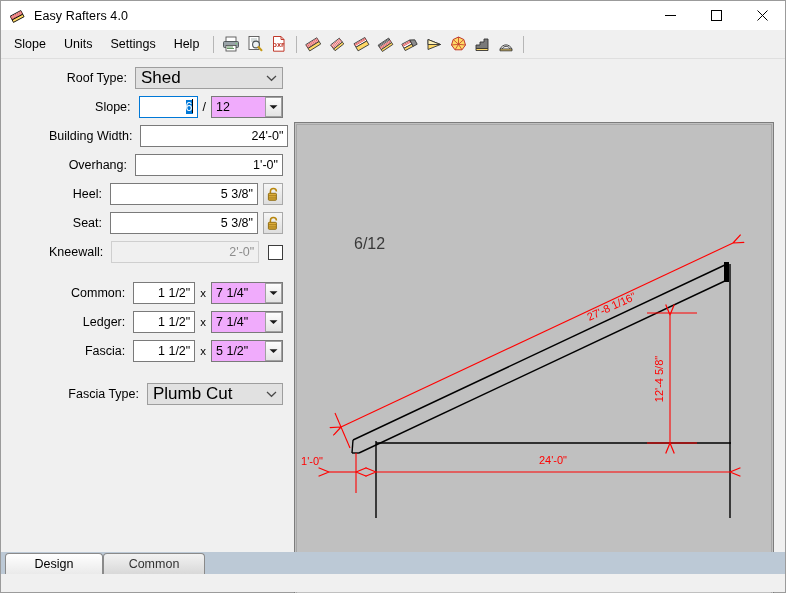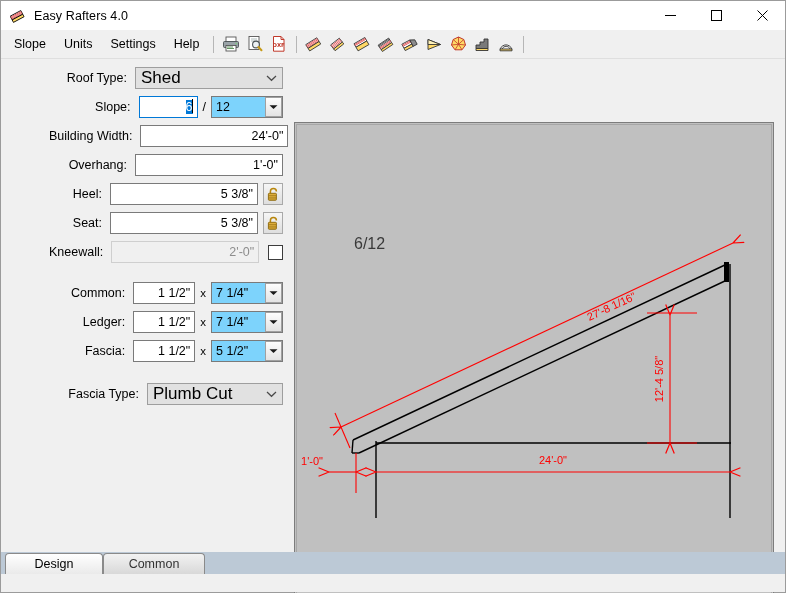--- a/index.html
+++ b/index.html
@@ -157,21 +157,21 @@
     background: #000;
     vertical-align: -2px;
     margin-left: -1px;
   }
 
   
   .combo {
     box-sizing: border-box;
     height: 22px;
     border: 1px solid #7a7a7a;
-    background: #7dd3fc;
+    background: #f0abfc;
     display: flex;
     align-items: center;
     position: relative;
   }
   .combo .cval {
     flex: 1;
     font-size: 12.5px;
     padding-left: 4px;
     color: #000;
     white-space: nowrap;

